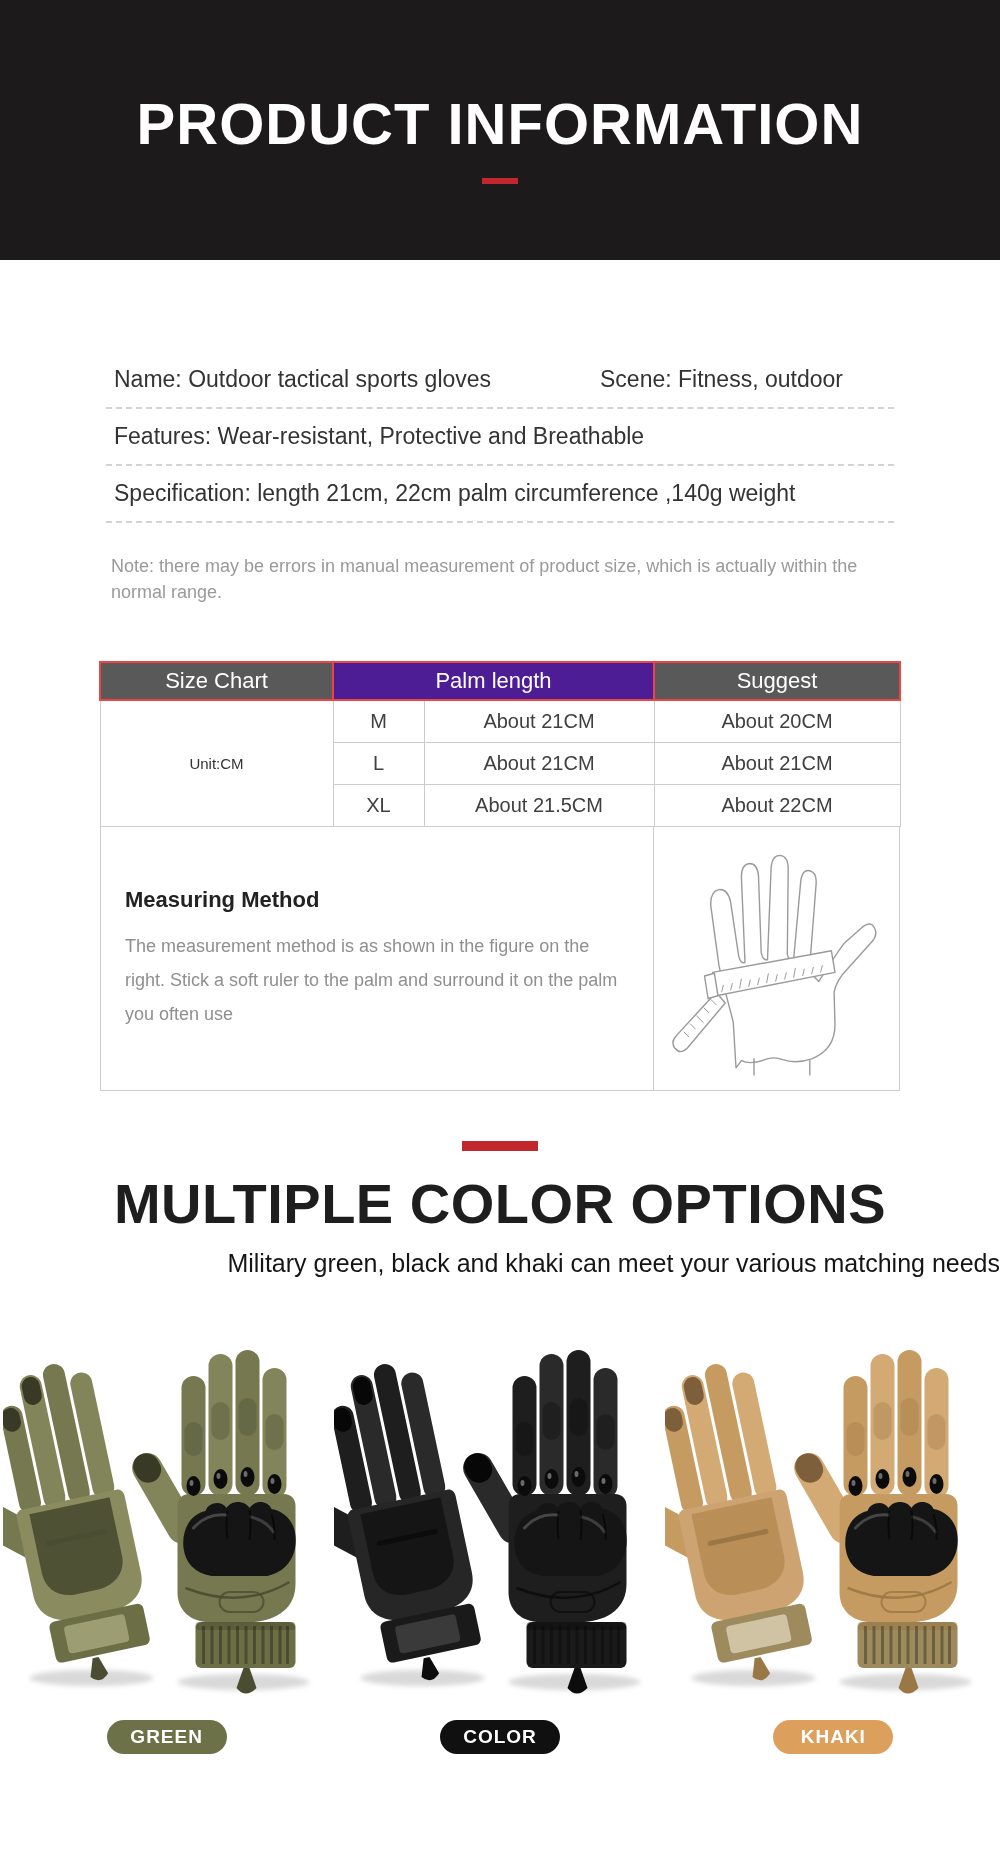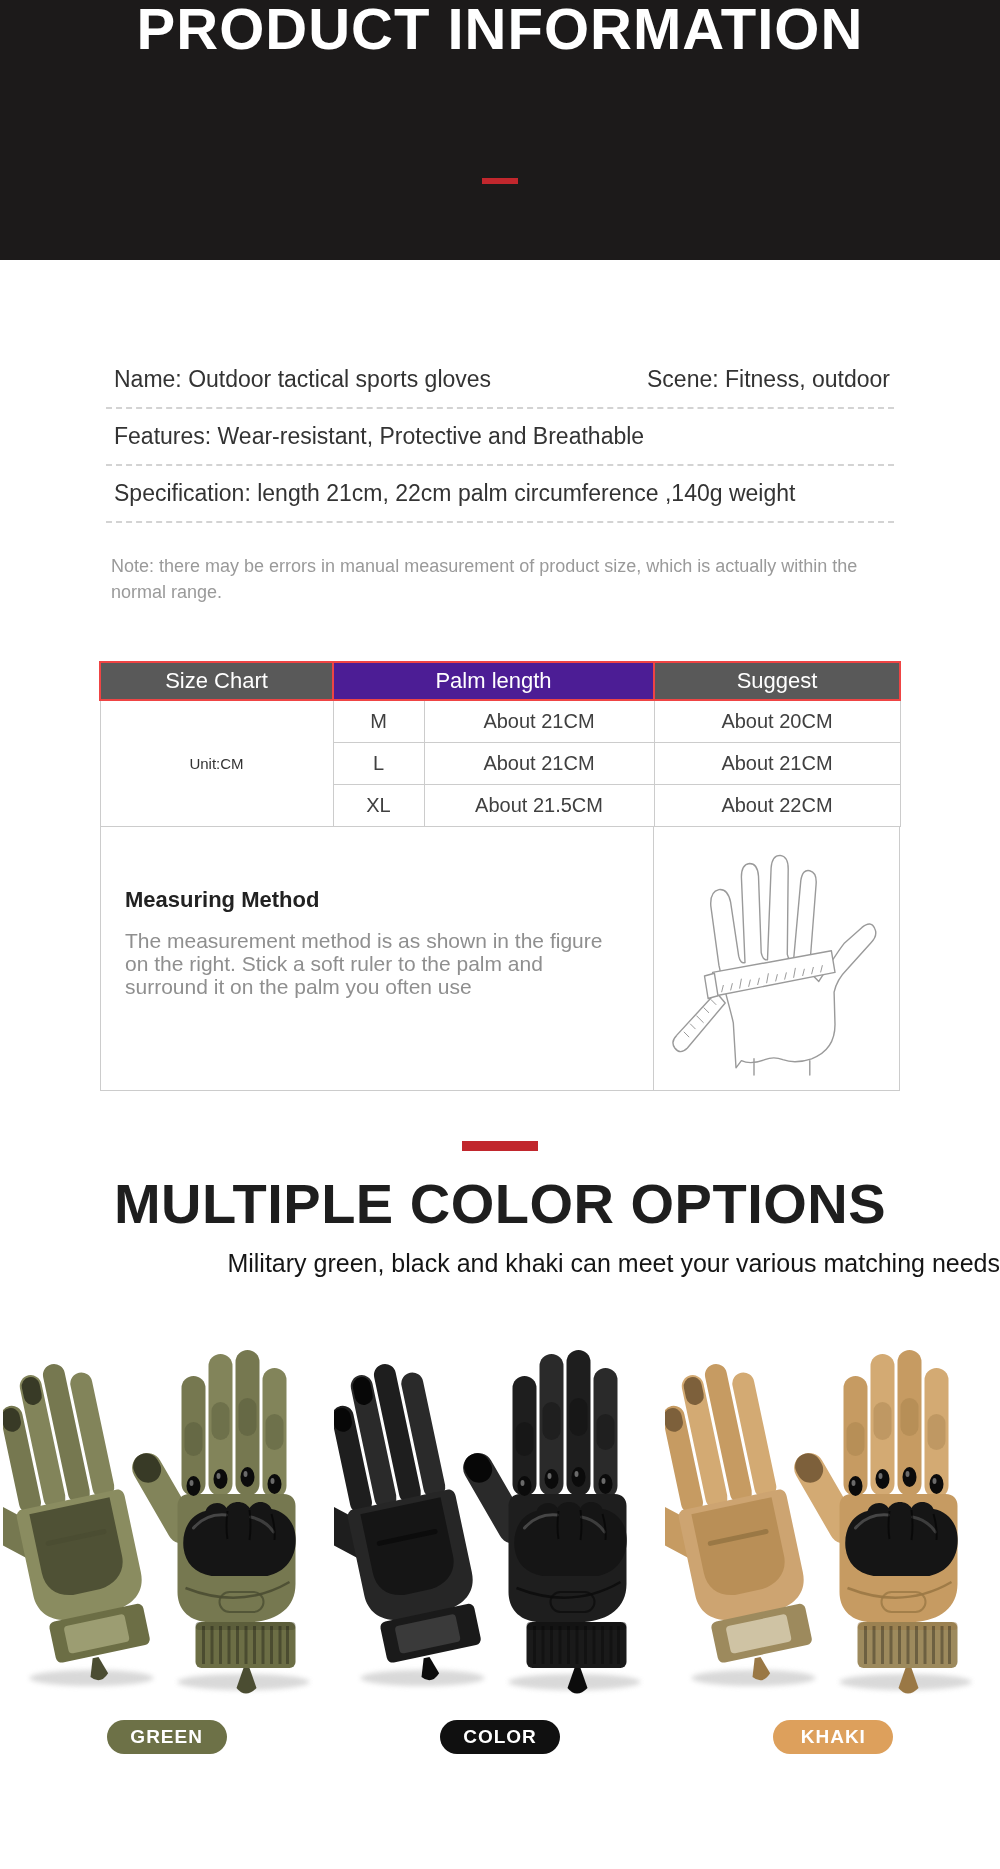--- a/index.html
+++ b/index.html
@@ -6,33 +6,33 @@
   html,body { background:#ffffff; }
   .page {
     width:1000px; height:1869px; margin:0 auto; background:#fff;
     overflow:hidden; position:relative;
     font-family:"Liberation Sans", sans-serif; color:#333;
   }
 
   
   .hero { height:260px; background:#1c1a1a; position:relative; text-align:center; }
   .hero h1 {
-    color:#ffffff; font-size:58px; font-weight:700;
+    padding-top:95px; color:#ffffff; font-size:58px; font-weight:700;
     letter-spacing:1px; line-height:1;
   }
   .hero-bar { position:absolute; left:482px; top:178px; width:36px; height:6px; }
 
   
   .specs { width:788px; margin:92px auto 0; }
   .spec-row {
     position:relative; padding:14px 8px 15px;
     border-bottom:2px dashed #d3d3d3;
     font-size:23px; color:#333; line-height:26px; white-space:nowrap;
   }
-  .spec-right { position:absolute; left:541px; top:14px; }
+  .spec-right { position:absolute; left:494px; top:14px; }
 
   .note {
     width:778px; margin:30px auto 0; font-size:18px; line-height:26px;
     color:#9a9a9a;
   }
 
   
   .size-table {
     width:800px; margin:56px auto 0; border-collapse:collapse;
     text-align:center; table-layout:fixed;
@@ -45,21 +45,21 @@
     border:1px solid #cccccc; font-size:20px; color:#404040; height:42px;
   }
   .size-table td.unit { font-size:15px; color:#333; }
 
   .measure-box {
     width:800px; margin:0 auto; border:1px solid #cccccc; border-top:none;
     display:flex; height:264px; background:#fff;
   }
   .measure-text { flex:1; padding:60px 0 0 24px; }
   .measure-title { font-size:22px; font-weight:700; color:#222222; margin-bottom:16px; }
-  .measure-para { font-size:21px; line-height:23px; color:#8f8f8f; width:505px; }
+  .measure-para { font-size:18px; line-height:34px; color:#8f8f8f; width:505px; }
   .measure-fig {
     width:246px; border-left:1px solid #cccccc;
     display:flex; align-items:center; justify-content:center;
   }
 
   
   .section-bar { width:76px; height:10px; margin:50px auto 0; }
   .section-title {
     margin-top:22px; text-align:center; font-size:56px; font-weight:800;
     color:#1e1e1e; letter-spacing:0.5px; line-height:1.12;

